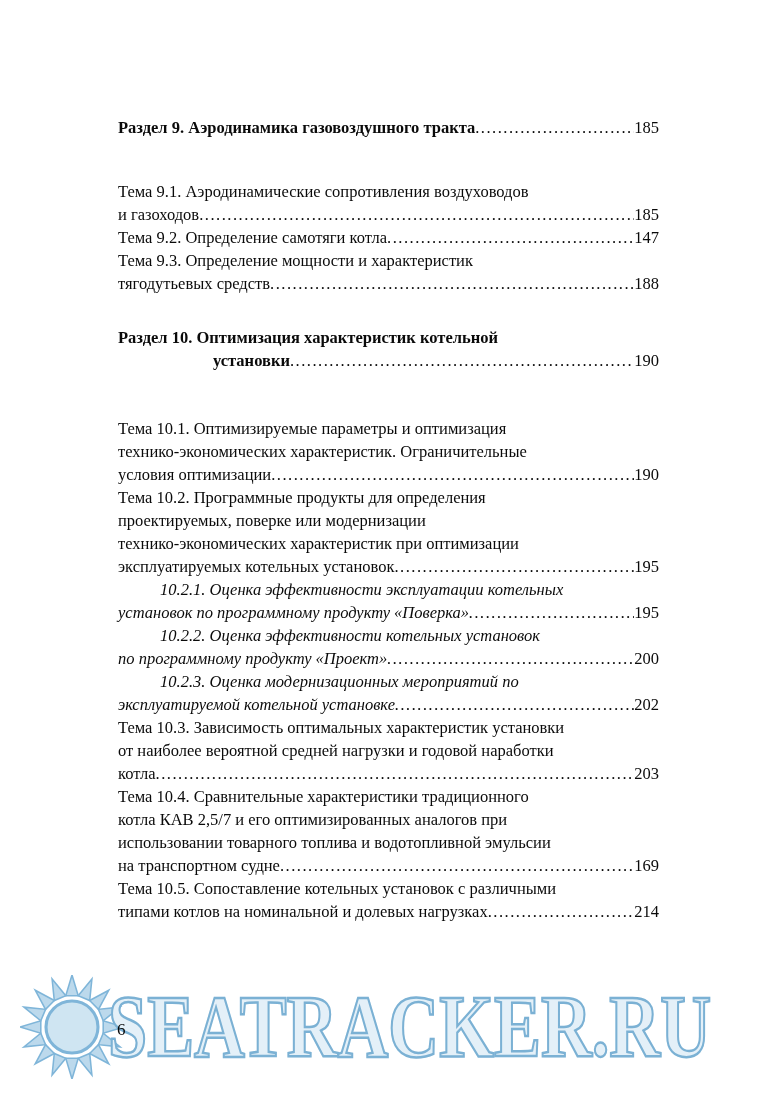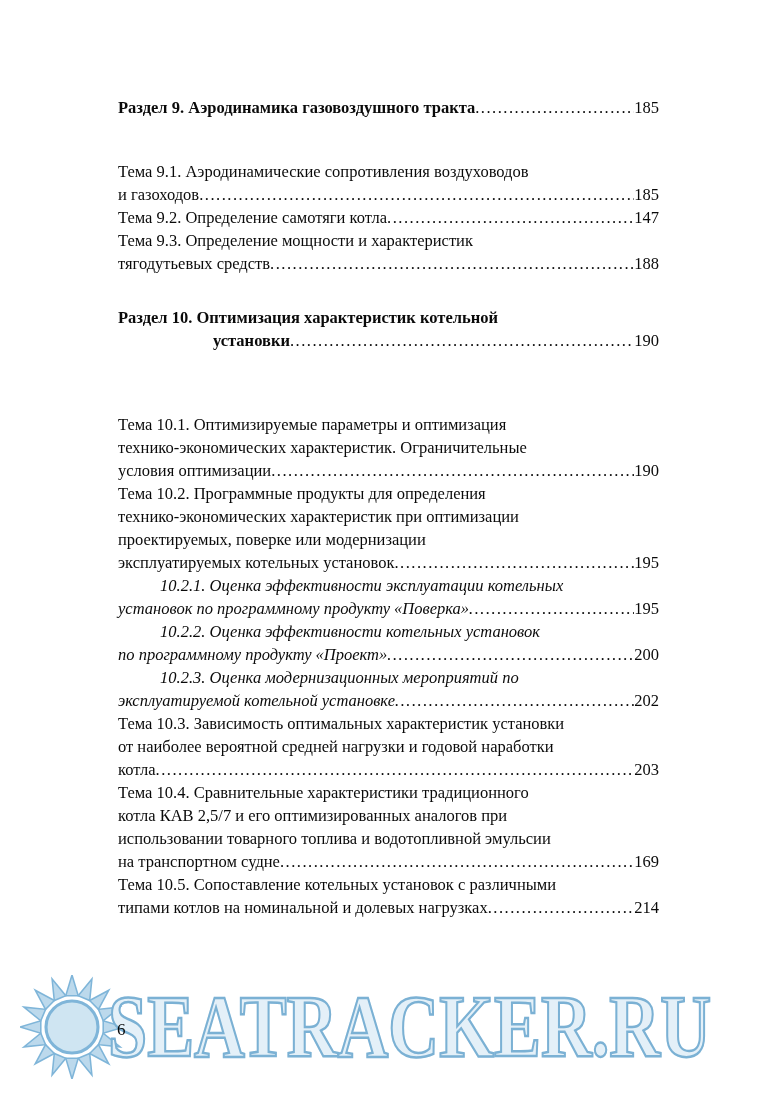--- a/index.html
+++ b/index.html
@@ -6,38 +6,38 @@
   body {
     width:775px; height:1095px;
     background:#ffffff;
     font-family:"Liberation Serif", serif;
     color:#0a0a0a;
     position:relative;
     overflow:hidden;
   }
   .content {
     position:absolute;
-    left:118px; top:96px;
+    left:118px; top:116px;
     width:541px;
   }
   .line {
     display:flex;
     align-items:baseline;
     font-size:16.5px;
     line-height:23px;
     white-space:nowrap;
   }
   .line .t { flex:0 0 auto; }
   .bold .t { font-weight:bold; }
   .italic { font-style:italic; }
   .ind42 { padding-left:42px; }
   .ind95 { padding-left:95px; }
   .g40 { margin-top:41px; }
   .g30 { margin-top:31px;font-family:Liberation Serif, serif; }
-  .g44 { margin-top:61px; }
+  .g44 { margin-top:45px; }
   .leader {
     flex:1 1 auto;
     overflow:hidden;
     min-width:8px;
   }
   .leader::after {
     content:"..............................................................................................................................................................";
     letter-spacing:1.5px;
   }
   .p {
@@ -119,24 +119,24 @@
     </div>
     <div class="line">
       <span class="t">условия оптимизации</span>
       <span class="leader"></span>
       <span class="p">190</span>
     </div>
     <div class="line">
       <span class="t">Тема 10.2. Программные продукты для определения</span>
     </div>
     <div class="line">
+      <span class="t">проектируемых, поверке или модернизации</span>
+    </div>
+    <div class="line">
       <span class="t">технико-экономических характеристик при оптимизации</span>
-    </div>
-    <div class="line">
-      <span class="t">проектируемых, поверке или модернизации</span>
     </div>
     <div class="line">
       <span class="t">эксплуатируемых котельных установок</span>
       <span class="leader"></span>
       <span class="p">195</span>
     </div>
     <div class="line italic ind42">
       <span class="t">10.2.1. Оценка эффективности эксплуатации котельных</span>
     </div>
     <div class="line italic">

